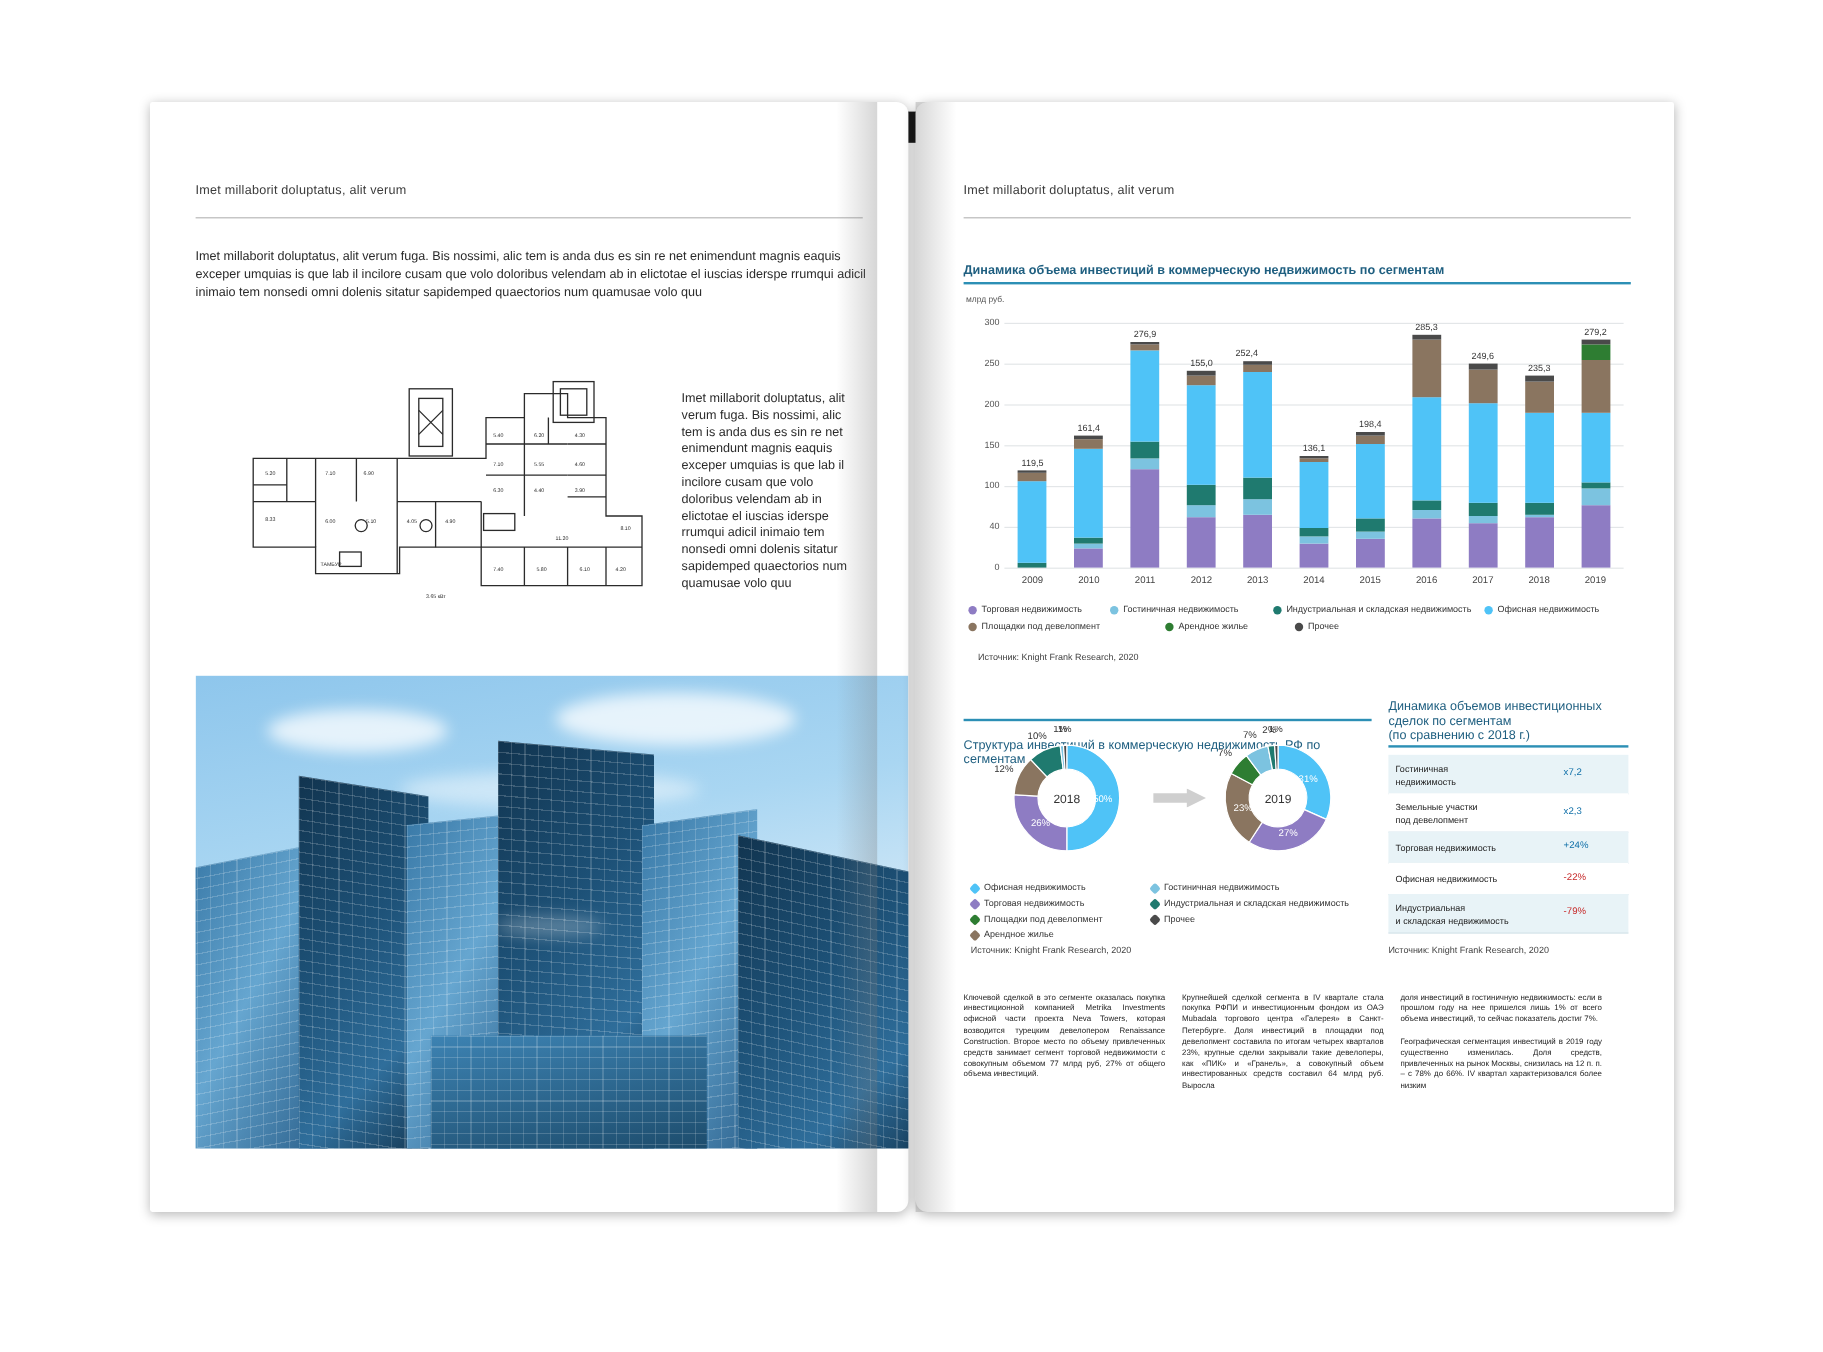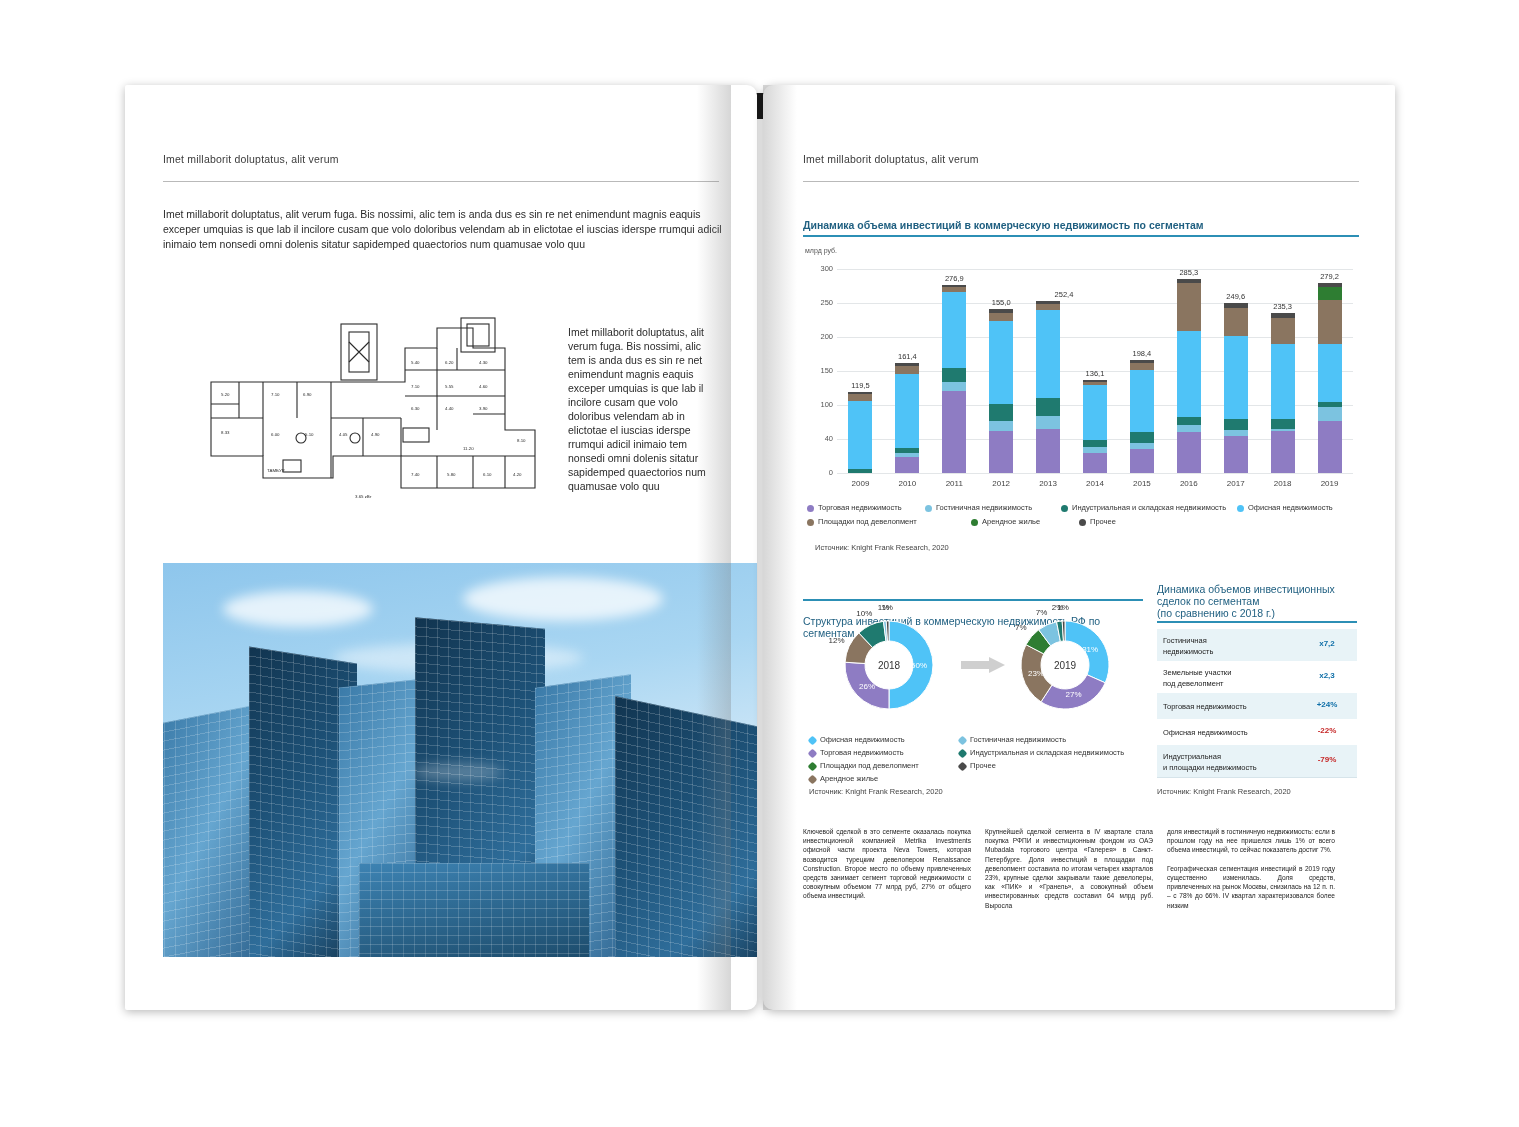--- a/index.html
+++ b/index.html
@@ -48,21 +48,21 @@
   .xlab{position:absolute;font-size:8px;color:#444;text-align:center;width:38px;}
   .bar-total{position:absolute;font-size:7.5px;color:#333;text-align:center;width:44px;}
   .seg{position:absolute;}
 
   .legend-item{position:absolute;font-size:7.5px;color:#333;white-space:nowrap;}
   .legend-dot{display:inline-block;width:7px;height:7px;border-radius:50%;margin-right:4px;vertical-align:middle;}
   .src{position:absolute;font-size:7.5px;color:#444;}
 
   
   .tbl-row{position:absolute;font-size:7.5px;color:#222;}
-  .tbl-val{position:absolute;font-size:8px;font-weight:bold;text-align:center;}
+  .tbl-val{position:absolute;font-size:8px;font-weight:normal;text-align:left;}
 
   .col-text{position:absolute;font-size:6.6px;line-height:9.2px;color:#222;text-align:justify;}
 </style>
 </head>
 <body>
 
 <div class="spread">
 
   <div class="corner" style="left:25px;top:8px;"></div>
   <div class="corner" style="left:619px;top:8px;"></div>
@@ -198,21 +198,21 @@
         <div class="seg" style="left: 186.182px; top: 57.52px; width: 24px; height: 8.16px; background: rgb(138, 117, 96);"></div>
         <div class="seg" style="left: 186.182px; top: 54.324px; width: 24px; height: 3.196px; background: rgb(74, 74, 74);"></div>
         <div class="bar-total" style="left: 176.182px; top: 43.324px;">155,0</div>
         <div class="xlab" style="left: 179.182px; top: 224px;">2012</div>
         <div class="seg" style="left: 233.091px; top: 174.48px; width: 24px; height: 43.52px; background: rgb(142, 124, 195);"></div>
         <div class="seg" style="left: 233.091px; top: 160.88px; width: 24px; height: 13.6px; background: rgb(124, 195, 224);"></div>
         <div class="seg" style="left: 233.091px; top: 142.52px; width: 24px; height: 18.36px; background: rgb(31, 122, 111);"></div>
         <div class="seg" style="left: 233.091px; top: 55.48px; width: 24px; height: 87.04px; background: rgb(79, 195, 247);"></div>
         <div class="seg" style="left: 233.091px; top: 49.36px; width: 24px; height: 6.12px; background: rgb(138, 117, 96);"></div>
         <div class="seg" style="left: 233.091px; top: 46.368px; width: 24px; height: 2.992px; background: rgb(74, 74, 74);"></div>
-        <div class="bar-total" style="left: 239px; top: 35.368px;">252,4</div>
+        <div class="bar-total" style="left: 214px; top: 35.368px;">252,4</div>
         <div class="xlab" style="left: 226.091px; top: 224px;">2013</div>
         <div class="seg" style="left: 280px; top: 197.6px; width: 24px; height: 20.4px; background: rgb(142, 124, 195);"></div>
         <div class="seg" style="left: 280px; top: 192.16px; width: 24px; height: 5.44px; background: rgb(124, 195, 224);"></div>
         <div class="seg" style="left: 280px; top: 184.68px; width: 24px; height: 7.48px; background: rgb(31, 122, 111);"></div>
         <div class="seg" style="left: 280px; top: 130.28px; width: 24px; height: 54.4px; background: rgb(79, 195, 247);"></div>
         <div class="seg" style="left: 280px; top: 126.88px; width: 24px; height: 3.4px; background: rgb(138, 117, 96);"></div>
         <div class="seg" style="left: 280px; top: 125.452px; width: 24px; height: 1.428px; background: rgb(74, 74, 74);"></div>
         <div class="bar-total" style="left: 270px; top: 114.452px;">136,1</div>
         <div class="xlab" style="left: 273px; top: 224px;">2014</div>
         <div class="seg" style="left: 326.909px; top: 193.52px; width: 24px; height: 24.48px; background: rgb(142, 124, 195);"></div>
@@ -334,21 +334,21 @@
 под девелопмент</div>
         <div class="tbl-val" style="left: 146px; top: 42px; width: 48px; color: rgb(15, 111, 168);">x2,3</div>
         <div style="position: absolute; left: 0px; top: 64px; width: 200px; height: 26px; background: rgb(232, 243, 247); border-bottom: 1px solid rgb(214, 228, 234);"></div>
         <div class="tbl-row" style="left: 6px; top: 72px; width: 140px; line-height: 11px; white-space: pre-line;">Торговая недвижимость</div>
         <div class="tbl-val" style="left: 146px; top: 71px; width: 48px; color: rgb(15, 111, 168);">+24%</div>
         <div style="position: absolute; left: 0px; top: 90px; width: 200px; height: 26px; background: rgb(255, 255, 255); border-bottom: 1px solid rgb(214, 228, 234);"></div>
         <div class="tbl-row" style="left: 6px; top: 98px; width: 140px; line-height: 11px; white-space: pre-line;">Офисная недвижимость</div>
         <div class="tbl-val" style="left: 146px; top: 97px; width: 48px; color: rgb(198, 40, 40);">-22%</div>
         <div style="position: absolute; left: 0px; top: 116px; width: 200px; height: 32px; background: rgb(232, 243, 247); border-bottom: 1px solid rgb(214, 228, 234);"></div>
         <div class="tbl-row" style="left: 6px; top: 122px; width: 140px; line-height: 11px; white-space: pre-line;">Индустриальная
-и площадки недвижимость</div>
+и складская недвижимость</div>
         <div class="tbl-val" style="left: 146px; top: 126px; width: 48px; color: rgb(198, 40, 40);">-79%</div>
       </div>
     <div class="src" style="left:394px;top:702px;">Источник: Knight Frank Research, 2020</div>
 
     <div class="col-text" style="left:40px;top:742px;width:168px;">Ключевой сделкой в это сегменте оказалась покупка инвестиционной компанией Metrika Investments офисной части проекта Neva Towers, которая возводится турецким девелопером Renaissance Construction. Второе место по объему привлеченных средств занимает сегмент торговой недвижимости с совокупным объемом 77 млрд руб, 27% от общего объема инвестиций.</div>
     <div class="col-text" style="left:222px;top:742px;width:168px;">Крупнейшей сделкой сегмента в IV квартале стала покупка РФПИ и инвестиционным фондом из ОАЭ Mubadala торгового центра «Галерея» в Санкт-Петербурге. Доля инвестиций в площадки под девелопмент составила по итогам четырех кварталов 23%, крупные сделки закрывали такие девелоперы, как «ПИК» и «Гранель», а совокупный объем инвестированных средств составил 64 млрд руб. Выросла</div>
     <div class="col-text" style="left:404px;top:742px;width:168px;white-space:pre-line;">доля инвестиций в гостиничную недвижимость: если в прошлом году на нее пришелся лишь 1% от всего объема инвестиций, то сейчас показатель достиг 7%.
 
 Географическая сегментация инвестиций в 2019 году существенно изменилась. Доля средств, привлеченных на рынок Москвы, снизилась на 12 п. п. – с 78% до 66%. IV квартал характеризовался более низким</div>
 

